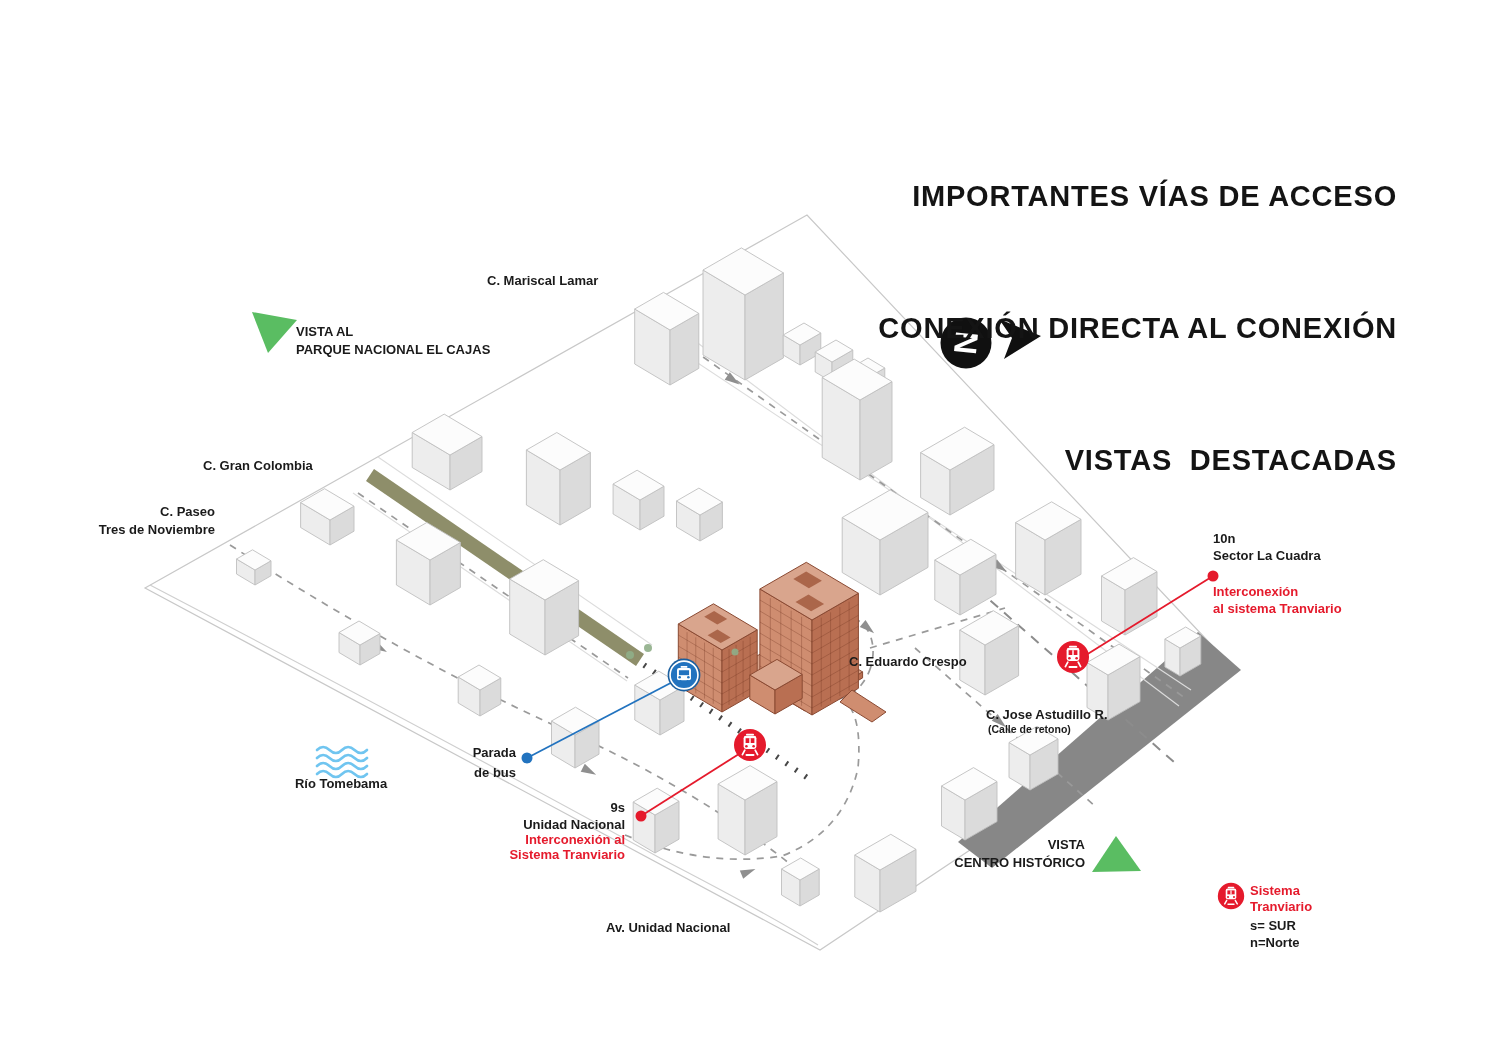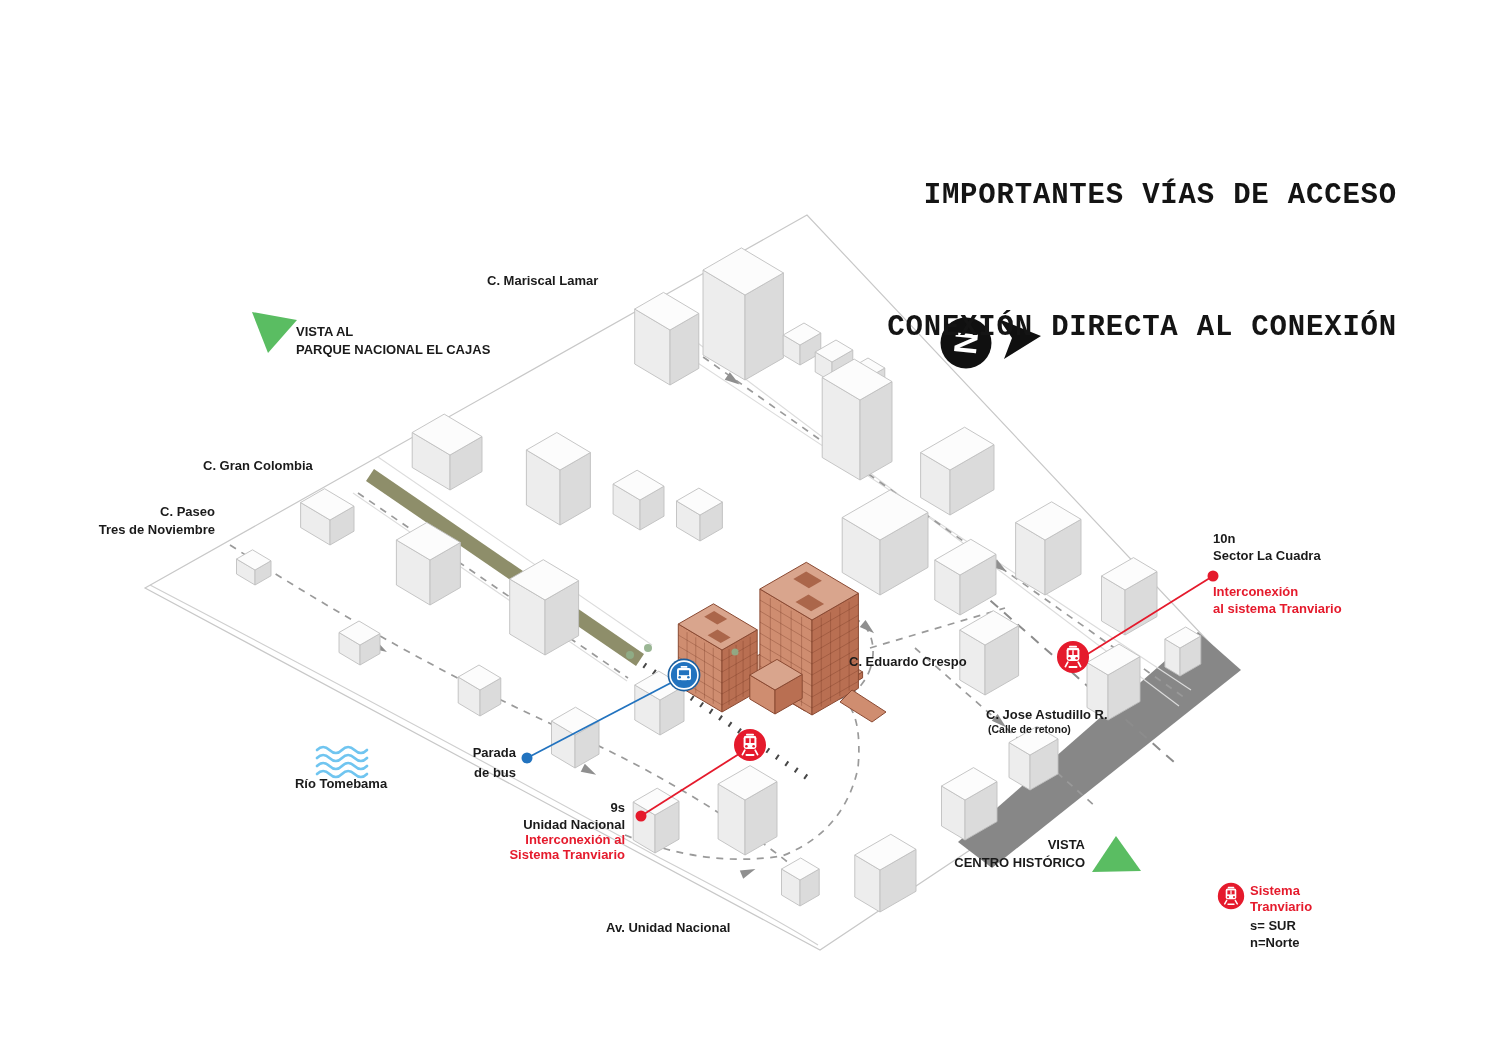--- a/index.html
+++ b/index.html
@@ -1,20 +1,20 @@
 <!DOCTYPE html>
 <html style="--accent-red: #e51a2c; --accent-blue: #2273bf; --accent-green: #5abd62; --wave-blue: #70c5f0; --tram-strip: #8e8e6a; --highlight-building: #d9a58d;"><head>
 <meta charset="utf-8">
 <style>
   html,body{margin:0;padding:0;background:#fff;}
   body{width:1500px;height:1061px;font-family:"Liberation Sans",sans-serif;position:relative;overflow:hidden;}
   .stage{position:absolute;inset:0;width:1500px;height:1061px;}
   svg{position:absolute;left:0;top:0;}
   .title{position:absolute;top:86px;right:103px;text-align:right;font-size:29px;font-weight:800;
-         letter-spacing:0.8px;line-height:44px;color:#141414;white-space:pre;font-family:Liberation Mono, monospace;}
+         letter-spacing:0.8px;line-height:44px;color:#141414;white-space:pre;}
   
   text{font-family:"Liberation Sans",sans-serif;}
   .t{font-size:13px;font-weight:bold;fill:#1a1a1a;}
   .t-sm{font-size:10.5px;font-weight:bold;fill:#1a1a1a;}
   .t-red{fill:var(--accent-red);}
   .end{text-anchor:end;}
   .mid{text-anchor:middle;}
   
   .ground{fill:#ffffff;stroke:#c8c8c8;stroke-width:1.2;}
   .edge{fill:none;stroke:#dcdcdc;stroke-width:1.1;}
@@ -360,15 +360,16 @@
       <text class="t t-red" x="1250" y="895">Sistema</text>
       <text class="t t-red" x="1250" y="911">Tranviario</text>
       <text class="t" x="1250" y="930">s= SUR</text>
       <text class="t" x="1250" y="947">n=Norte</text>
     </g>
   </svg>
 
   <div class="title">
     <div>IMPORTANTES VÍAS DE ACCESO</div>
     <div>CONEXIÓN DIRECTA AL CONEXIÓN</div>
+    <div>VISTAS  DESTACADAS</div>
   </div>
 
 </div>
 
 </body></html>

